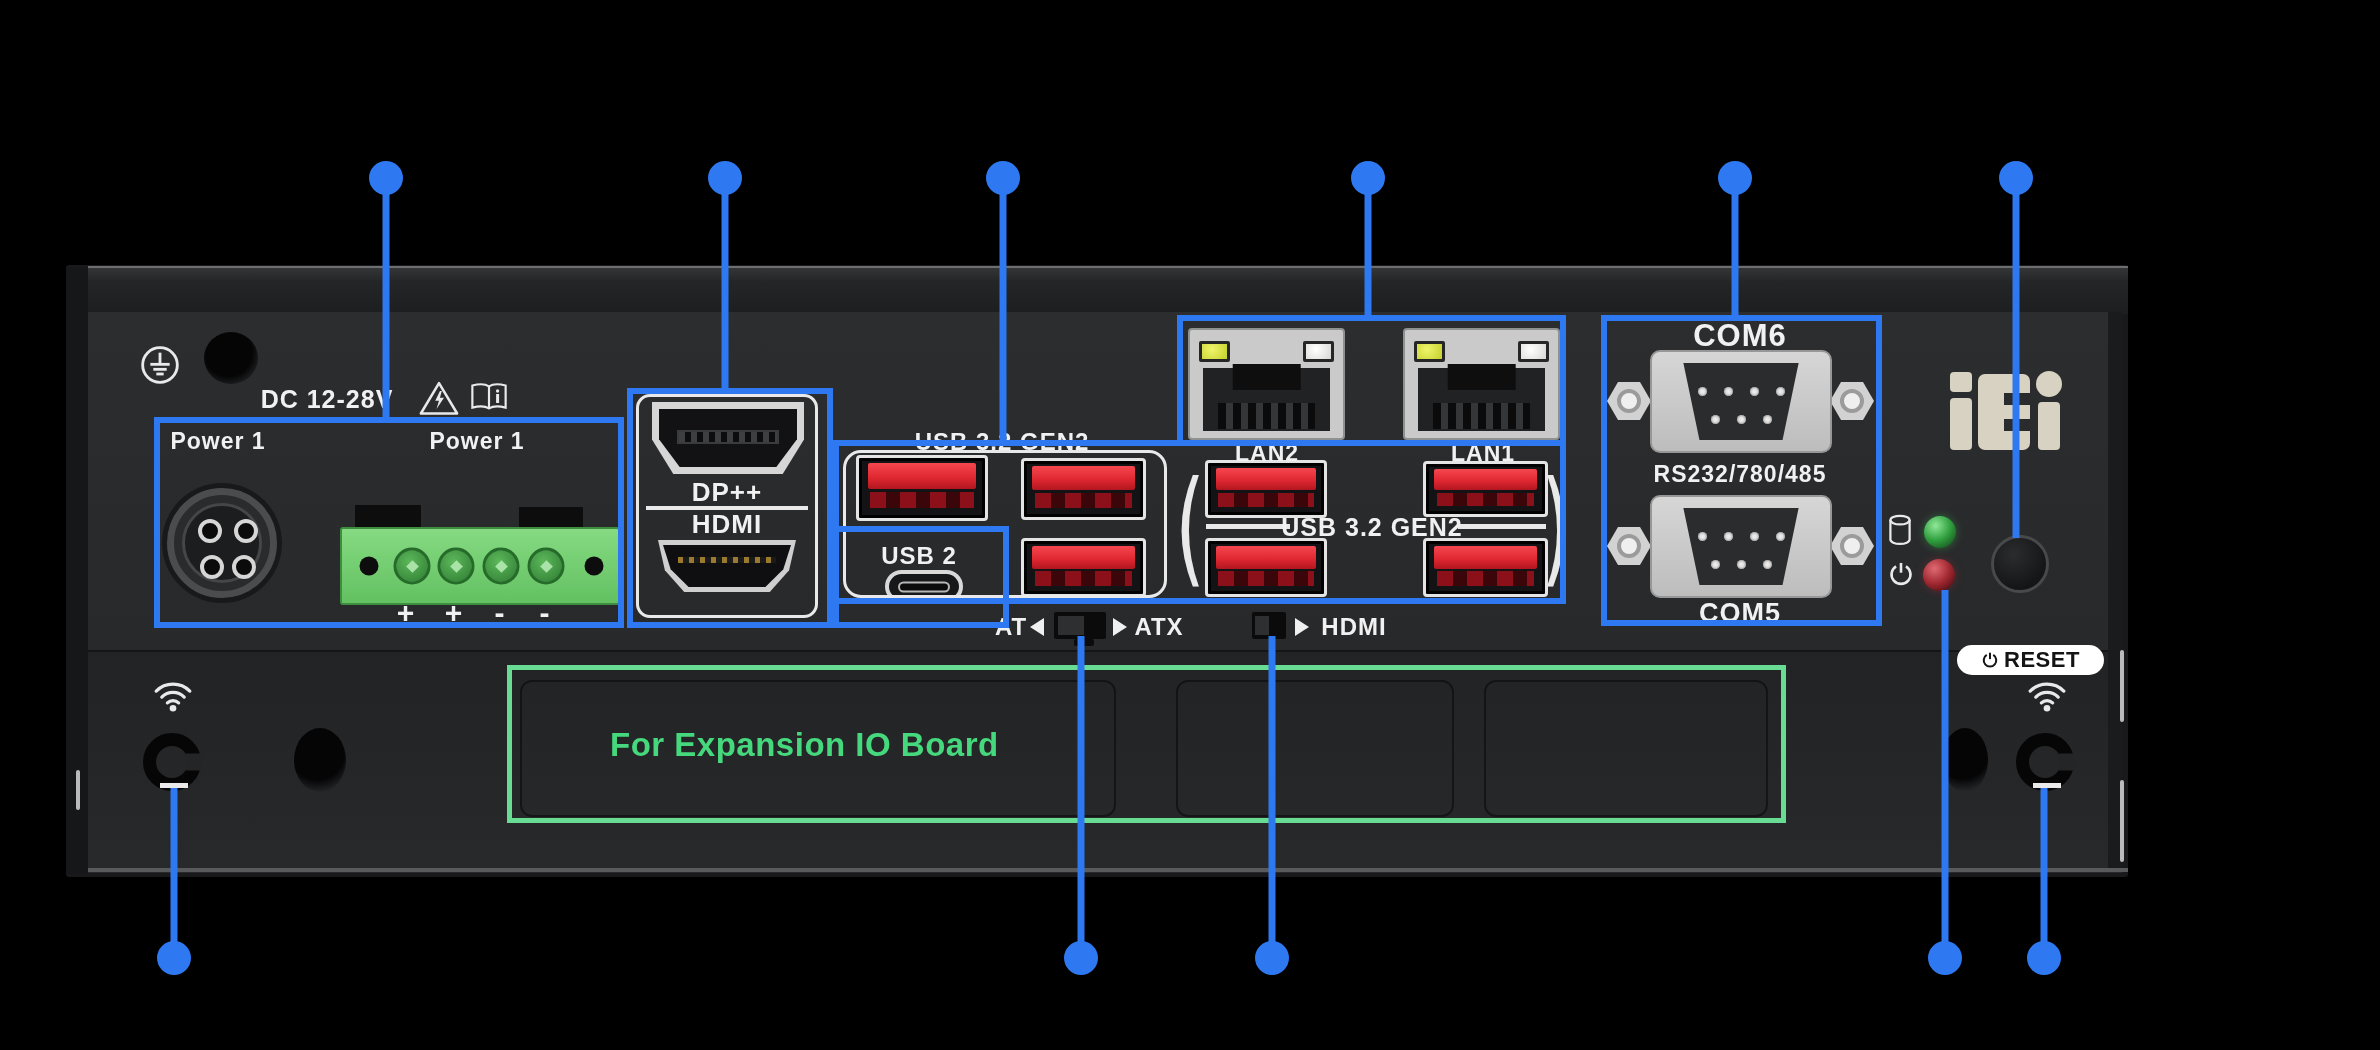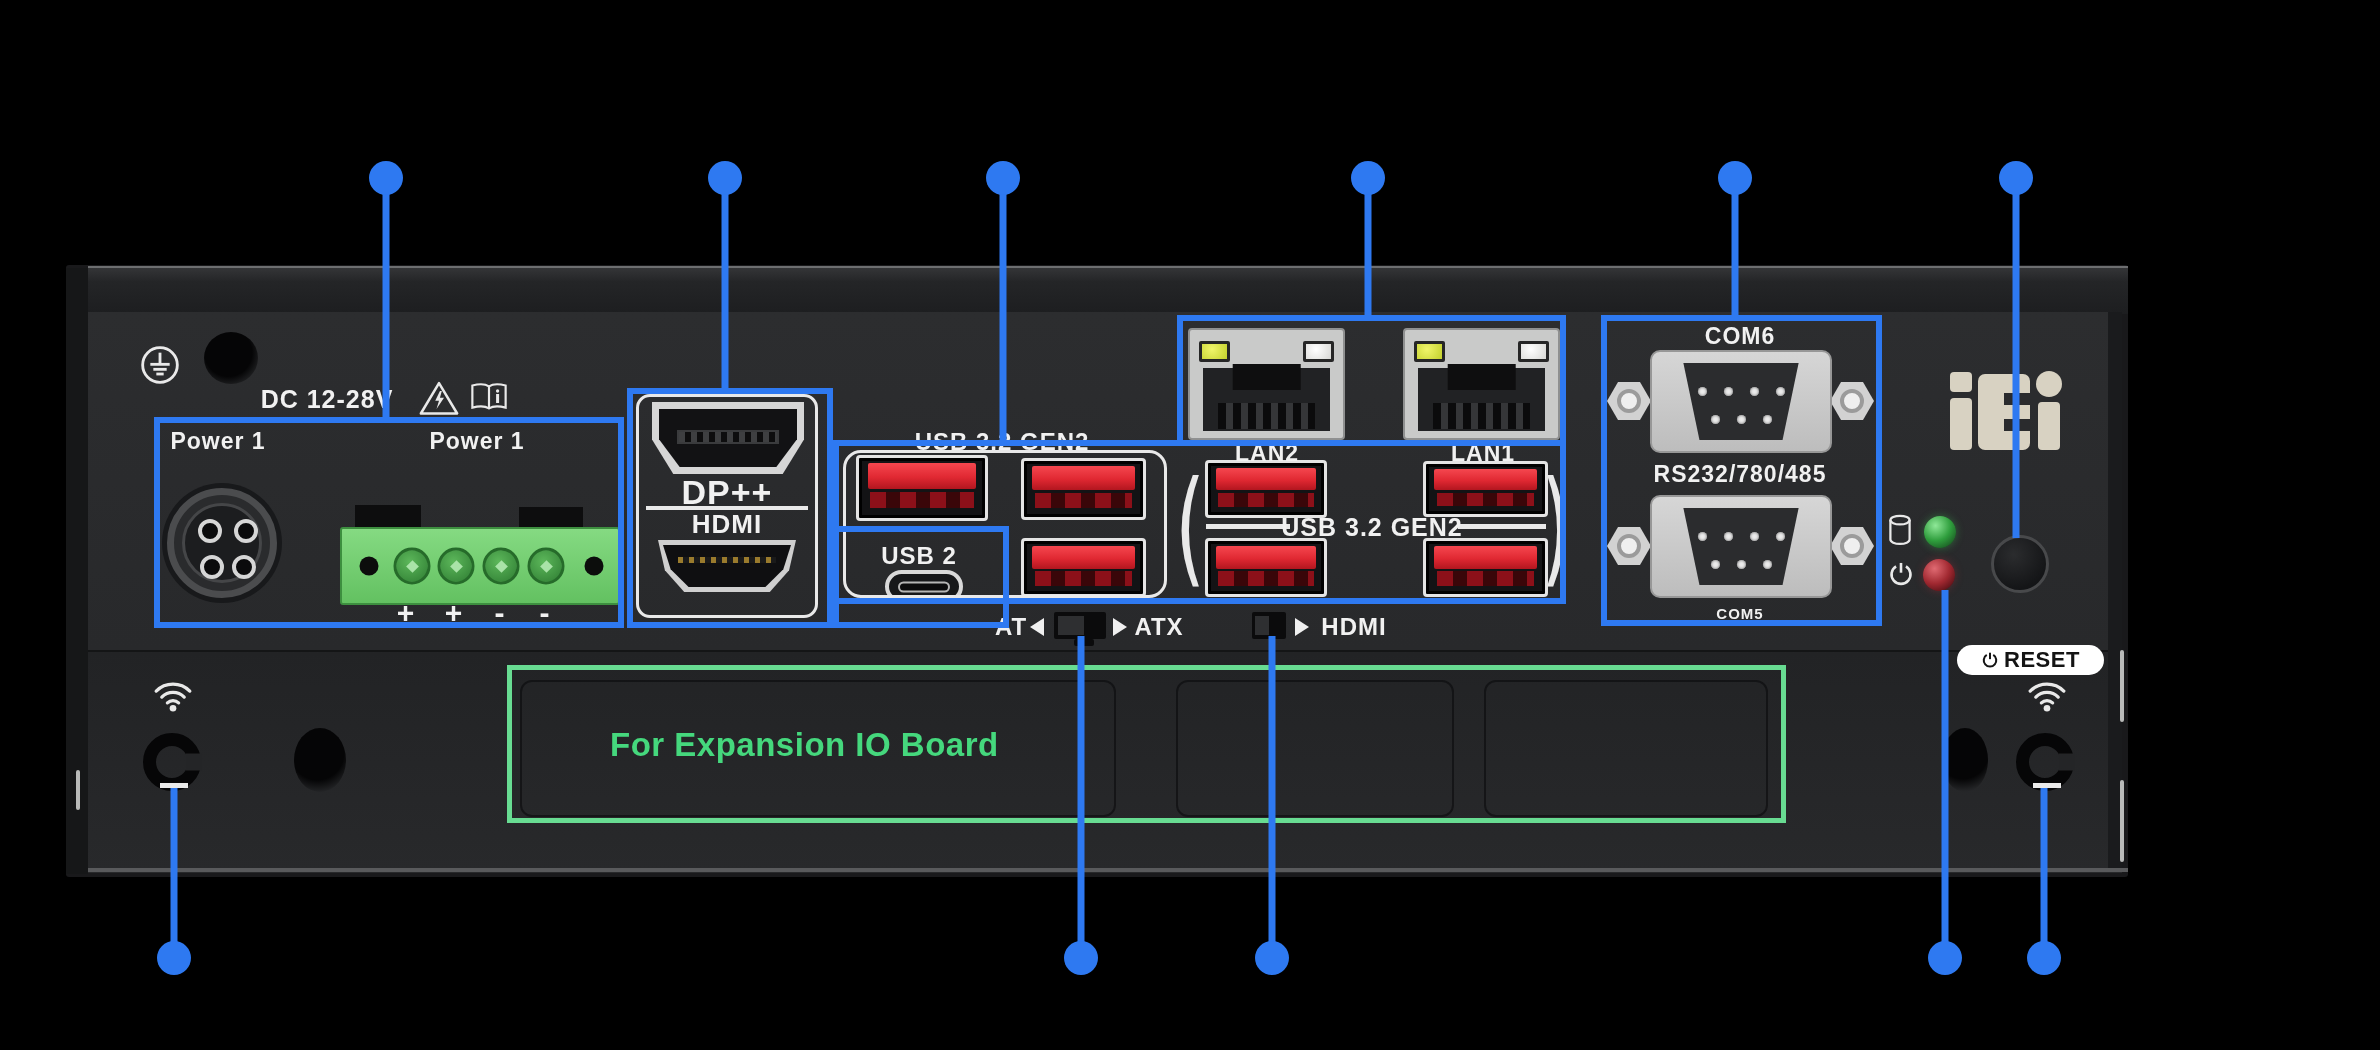--- a/index.html
+++ b/index.html
@@ -168,21 +168,21 @@
 <div class="lbl" style="left:500px;top:613px;font-size:30px">-</div>
 <div class="lbl" style="left:545px;top:613px;font-size:30px">-</div>
 
 <div class="wbox" style="left:636px;top:394px;width:182px;height:224px"></div>
 <div class="dpport">
     <div class="dpo"></div>
     <div class="dpi">
       <i></i>
     </div>
   </div>
-<div class="lbl" style="left:727px;top:492px;font-size:34px">DP++</div>
+<div class="lbl" style="left:727px;top:492px;font-size:26px">DP++</div>
 <div class="wline" style="left:646px;top:506px;width:162px;height:4px"></div>
 <div class="lbl" style="left:727px;top:524px;font-size:26px">HDMI</div>
 <div class="hdmiport">
     <div class="hdo"></div>
     <div class="hdi">
       <i></i>
     </div>
   </div>
 
 <div class="lbl" style="left:1002px;top:442px;font-size:24px">USB 3.2 GEN2</div>
@@ -238,21 +238,21 @@
   <i class="led ly"></i>
   <i class="led lw"></i>
   <div class="cav">
       <i class="tab"></i>
       <i class="pins"></i>
     </div>
 </div>
 <div class="lbl" style="left:1267px;top:453px;font-size:23px">LAN2</div>
 <div class="lbl" style="left:1483px;top:453px;font-size:23px">LAN1</div>
 
-<div class="lbl" style="left:1740px;top:336px;font-size:23px">COM6</div>
+<div class="lbl" style="left:1740px;top:336px;font-size:31px">COM6</div>
 <div class="nut" style="left:1607px;top:382px">
     <i></i>
   </div>
 <div class="nut" style="left:1830px;top:382px">
     <i></i>
   </div>
 <div class="db9" style="left:1650px;top:350px;width:182px;height:103px">
   <div class="dsh">
     <i class="pin" style="left:24px;top:24px"></i>
       <i class="pin" style="left:50px;top:24px"></i>
@@ -278,21 +278,21 @@
       <i class="pin" style="left:50px;top:24px"></i>
       <i class="pin" style="left:76px;top:24px"></i>
       <i class="pin" style="left:102px;top:24px"></i>
       <i class="pin" style="left:128px;top:24px"></i>
     <i class="pin" style="left:37px;top:52px"></i>
       <i class="pin" style="left:63px;top:52px"></i>
       <i class="pin" style="left:89px;top:52px"></i>
       <i class="pin" style="left:115px;top:52px"></i>
   </div>
 </div>
-<div class="lbl" style="left:1740px;top:613px;font-size:15px">COM5</div>
+<div class="lbl" style="left:1740px;top:613px;font-size:27px">COM5</div>
 
 <div class="lbl" style="left:1011px;top:627px;font-size:24px">AT</div>
 <div class="arrL" style="left:1030px;top:618px"></div>
 <div class="sw" style="left:1054px;top:612px;width:52px;height:27px">
     <i style="left:4px;top:4px;width:26px;height:19px"></i>
   </div>
 <div class="sw" style="left:1074px;top:639px;width:20px;height:7px"></div>
 <div class="arrR" style="left:1113px;top:618px"></div>
 <div class="lbl" style="left:1159px;top:627px;font-size:24px">ATX</div>
 <div class="sw" style="left:1252px;top:612px;width:34px;height:27px">

